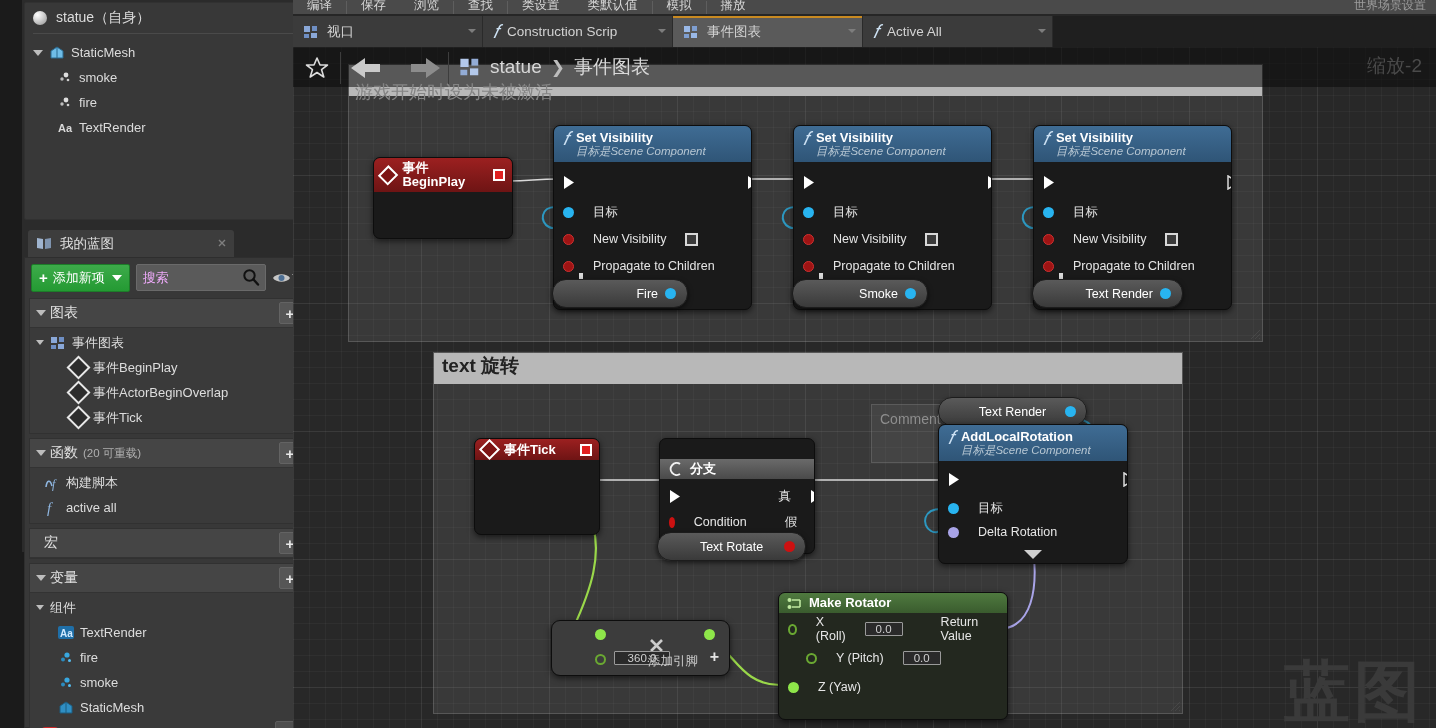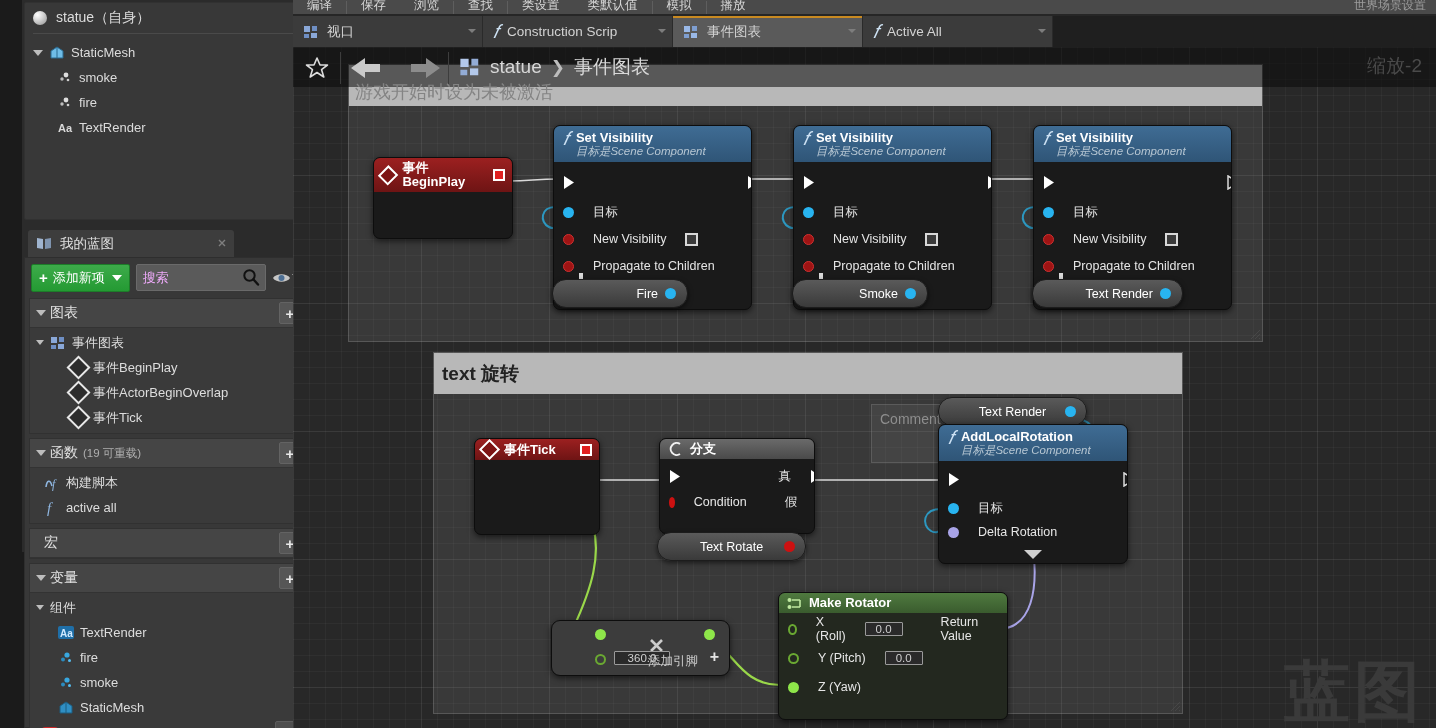--- a/index.html
+++ b/index.html
@@ -105,21 +105,21 @@
   .canvas{position:absolute;left:0;top:47px;width:1143px;height:681px;overflow:hidden;
     background-color:#282828;
     background-image:
       linear-gradient(to right, rgba(255,255,255,0.030) 1px, transparent 1px),
       linear-gradient(to bottom, rgba(255,255,255,0.030) 1px, transparent 1px),
       linear-gradient(to right, rgba(255,255,255,0.055) 1px, transparent 1px),
       linear-gradient(to bottom, rgba(255,255,255,0.055) 1px, transparent 1px);
     background-size:16px 16px,16px 16px,128px 128px,128px 128px;
   }
   .cmt{position:absolute;background:rgba(150,150,150,0.16);border:1px solid rgba(160,160,160,0.30);}
-  .cmt .bar{height:41px;background:#b8b8b8;display:flex;align-items:center;padding:0 8px;}
+  .cmt .bar{height:31px;background:#b8b8b8;display:flex;padding:0 8px;}
   .cmt .bar .ctitle{font-size:19px;color:#222;font-weight:bold;}
   .cmt .resize{position:absolute;right:1px;bottom:1px;width:11px;height:11px;opacity:.5;}
 
   
   .node{position:absolute;border-radius:7px;background:#1a1a1a;border:1px solid #0d0d0d;
         box-shadow:0 2px 6px rgba(0,0,0,.6);overflow:hidden;}
   .node-head{padding:5px 9px 4px 9px;display:flex;align-items:flex-start;gap:7px;}
   .node-head .ttl{font-size:13px;font-weight:bold;color:#ffffff;line-height:14px;}
   .node-head .sub{font-size:11.5px;color:#b6c6d2;font-style:italic;line-height:13px;}
   .fx-icon{font-family:"Liberation Serif",serif;font-style:italic;font-size:19px;color:#cfe3f5;line-height:16px;}
@@ -286,21 +286,21 @@
               <span class="diamond"></span>
               <span>事件Tick</span>
             </div>
           </div>
         </div>
 
         <div class="sect">
           <div class="secthead">
             <span class="arrow-d"></span>
             <span class="t">函数</span>
-            <span class="sub">(19 可重载)</span>
+            <span class="sub">(20 可重载)</span>
             <span class="plusbtn">+</span>
           </div>
           <div class="sectbody">
             <div class="frow l0" style="padding-left:14px;">
               <span class="ic">
                 <svg width="18" height="16" viewBox="0 0 18 16">
                     <path d="M2 12 C3 5, 6 4, 8 11" stroke="#8fb6e0" stroke-width="1.6" fill="none"></path>
                     <text x="8" y="13" font-size="12" font-family="Liberation Serif" font-style="italic" fill="#8fb6e0">f</text>
                   </svg>
               </span>
@@ -639,21 +639,21 @@
           <span class="ttl">事件Tick</span>
           <span style="margin-left:auto;width:12px;height:12px;background:#e02020;border:2px solid #fff;box-sizing:border-box;"></span>
         </div>
         <div class="node-body" style="height:62px;position:relative;">
           
           
         </div>
       </div>
 
       <div class="node" style="left:366px;top:391px;width:154px;">
-        <div class="node-head head-flow" style="align-items:center;padding:3px 8px;">
+        <div class="node-head head-flow" style="align-items:center;padding:3px 8px;margin-top:20px;">
           <svg width="15" height="14" viewBox="0 0 15 14">
             <path d="M12 2 A6 6 0 1 0 12 12" stroke="#f0f0f0" stroke-width="2" fill="none"></path>
           </svg>
           <span class="ttl" style="font-weight:bold;">分支</span>
         </div>
         <div class="node-body" style="height:62px;position:relative;">
           <div class="prow" style="position:absolute;left:0;top:5px;width:100%;">
             <svg class="exec" viewBox="0 0 13 15">
                 <path d="M1 1 L11 7.5 L1 14 Z" fill="#ffffff"></path>
               </svg>
@@ -740,21 +740,21 @@
         </div>
         <div class="node-body" style="height:94px;position:relative;">
           <div class="prow" style="position:absolute;left:0;top:4px;width:100%;">
             <span class="ring"></span>
             <span>X (Roll)</span>
             <span class="valbox">0.0</span>
             <span class="sp"></span>
             <span>Return Value</span>
             <span class="dot lilac"></span>
           </div>
-          <div class="prow" style="position:absolute;left:0;top:33px;">
+          <div class="prow" style="position:absolute;left:18px;top:33px;">
             <span class="ring"></span>
             <span>Y (Pitch)</span>
             <span class="valbox">0.0</span>
           </div>
           <div class="prow" style="position:absolute;left:0;top:62px;">
             <span class="ring lit"></span>
             <span>Z (Yaw)</span>
           </div>
         </div>
       </div>

